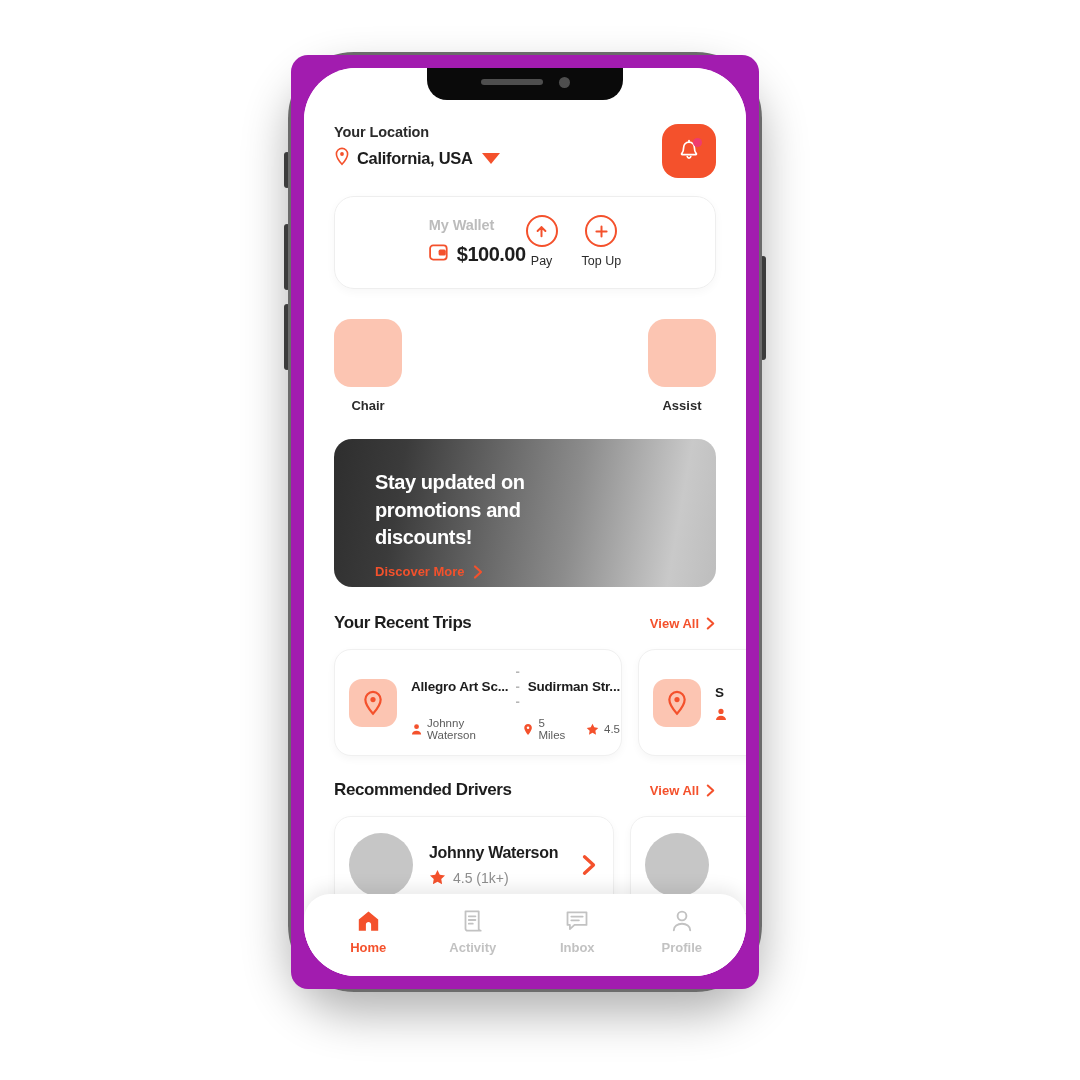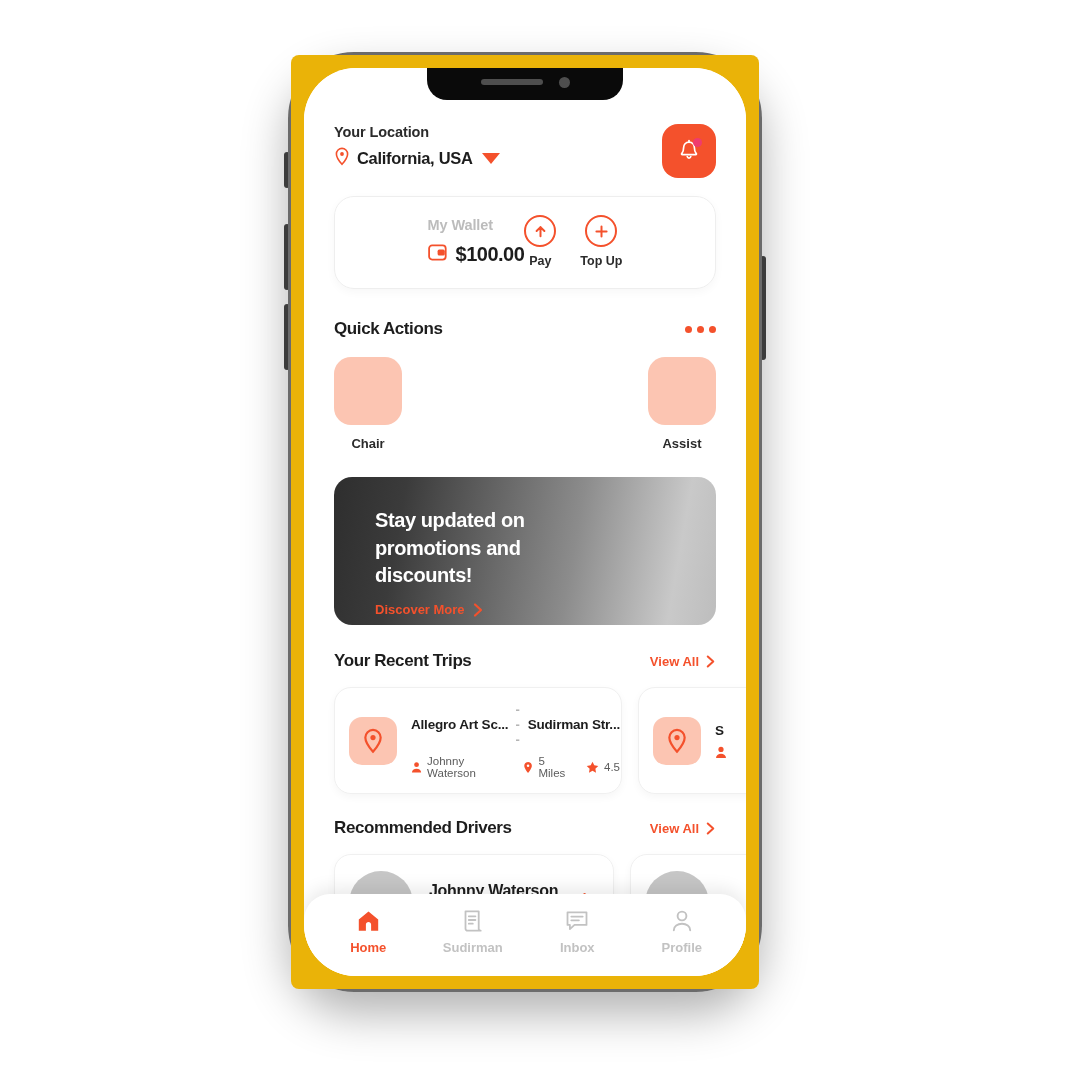--- a/index.html
+++ b/index.html
@@ -43,22 +43,22 @@
   .phone-outer {
     position: absolute;
     inset: 0;
     background: #6b6b6b;
     border-radius: 66px;
     padding: 3px;
   }
   .phone-body {
     position: absolute;
     inset: 3px;
-    background: #eab308;
-    border-radius: 8px;
+    background: #a21caf;
+    border-radius: 17px;
     padding: 13px;
   }
   .phone-screen {
     position: absolute;
     inset: 13px;
     background: #ffffff;
     border-radius: 52px;
     overflow: hidden;
   }
 
@@ -174,21 +174,21 @@
     width: 32px; height: 32px;
     border: 2.3px solid #f4512c;
     border-radius: 50%;
     display: flex;
     align-items: center;
     justify-content: center;
     margin: 0 auto;
   }
   .wact-label {
     font-size: 12.5px;
-    font-weight: bold;
+    font-weight: normal;
     color: #2b2b2b;
     margin-top: 7px;
   }
 
   
   .sec-head {
     display: flex;
     align-items: center;
     justify-content: space-between;
   }
@@ -448,28 +448,20 @@
                   <svg width="15" height="15" viewBox="0 0 15 15" fill="none">
                     <path d="M7.5 2.4v10.2M2.4 7.5h10.2" stroke="#f4512c" stroke-width="2" stroke-linecap="round"></path>
                   </svg>
                 </div>
                 <div class="wact-label">Top Up</div>
               </div>
             </div>
           </div>
 
           <div class="qa-section">
-            <div class="sec-head">
-              <div class="sec-title">Quick Actions</div>
-              <div class="dots">
-                  <i></i>
-                  <i></i>
-                  <i></i>
-                </div>
-            </div>
             <div class="qa-grid">
               <div class="qa-item">
                 <div class="qa-tile"></div>
                 <div class="qa-label">Chair</div>
               </div>
               <div class="qa-item">
                 <div class="qa-tile"></div>
                 <div class="qa-label">Assist</div>
               </div>
             </div>
@@ -612,21 +604,21 @@
             </div>
             <div class="nav-label">Home</div>
           </div>
           <div class="nav-item">
             <div class="nav-icon">
               <svg width="23" height="24" viewBox="0 0 23 24" fill="none">
                 <path d="M4.5 2.3h13.2v17.4c0 1.2.9 2 2 2H6.5c-1.1 0-2-.9-2-2z" stroke="#c2c2c2" stroke-width="1.8" stroke-linejoin="round"></path>
                 <path d="M7.8 7.3h6.6M7.8 11h6.6M7.8 14.7h4" stroke="#c2c2c2" stroke-width="1.8" stroke-linecap="round"></path>
               </svg>
             </div>
-            <div class="nav-label">Sudirman</div>
+            <div class="nav-label">Activity</div>
           </div>
           <div class="nav-item">
             <div class="nav-icon">
               <svg width="24" height="23" viewBox="0 0 24 23" fill="none">
                 <path d="M2.5 3.3h19v12.6h-12l-4.6 4.2v-4.2H2.5z" stroke="#c2c2c2" stroke-width="1.8" stroke-linejoin="round"></path>
                 <path d="M6.3 7.6h11.4M6.3 11.3h7.6" stroke="#c2c2c2" stroke-width="1.8" stroke-linecap="round"></path>
               </svg>
             </div>
             <div class="nav-label">Inbox</div>
           </div>

